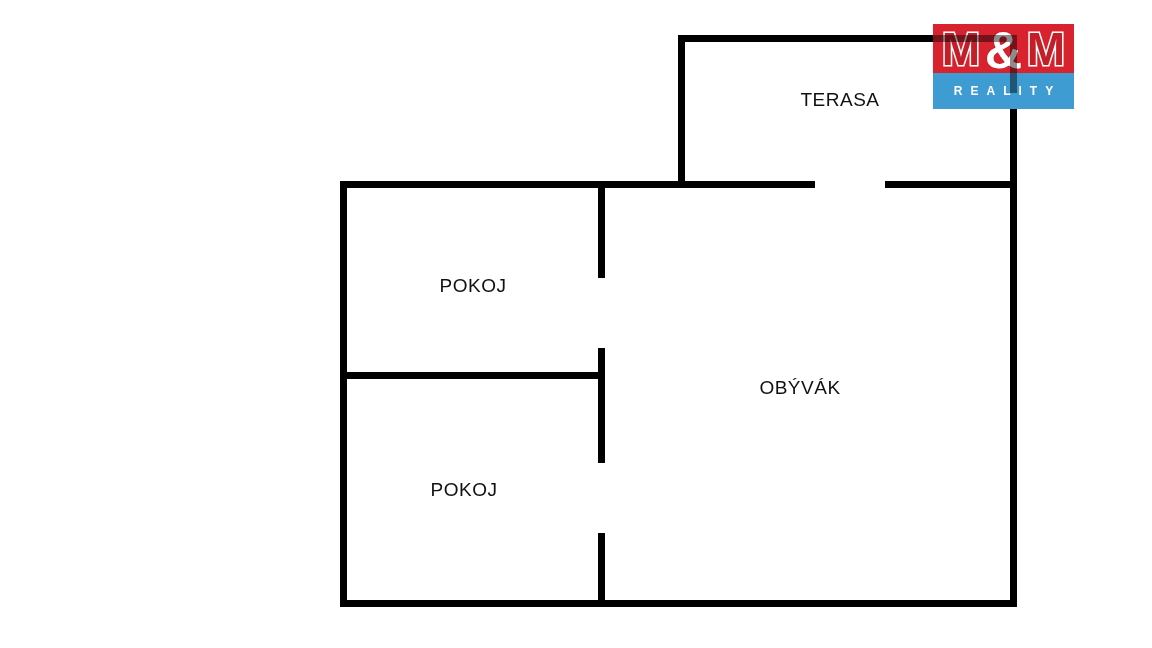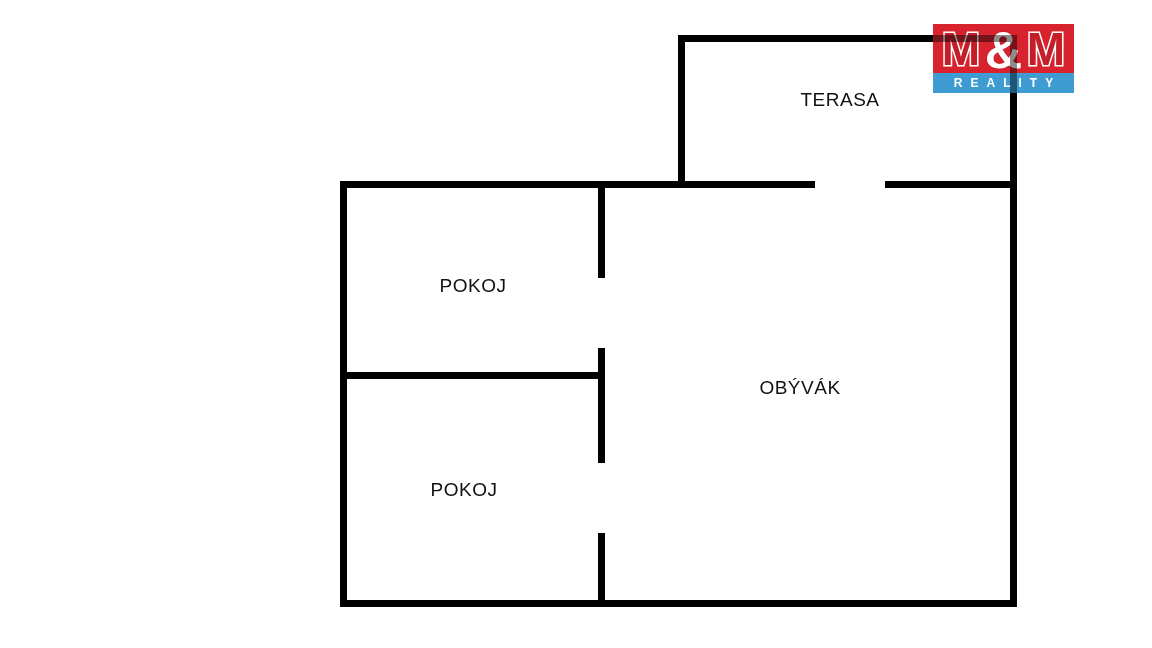--- a/index.html
+++ b/index.html
@@ -50,21 +50,21 @@
     background: #D8222E;
   }
   .logo-red svg text {
     font-family: "Liberation Sans", sans-serif;
     font-weight: bold;
   }
   .logo-blue {
     position: absolute;
     left: 0; top: 49px;
     width: 141px;
-    height: 20px;
+    height: 36px;
     background: #3E9CD3;
     display: flex;
     align-items: center;
     justify-content: center;
   }
   .logo-blue span {
     color: #FFFFFF;
     font-weight: bold;
     font-size: 12px;
     letter-spacing: 8px;

